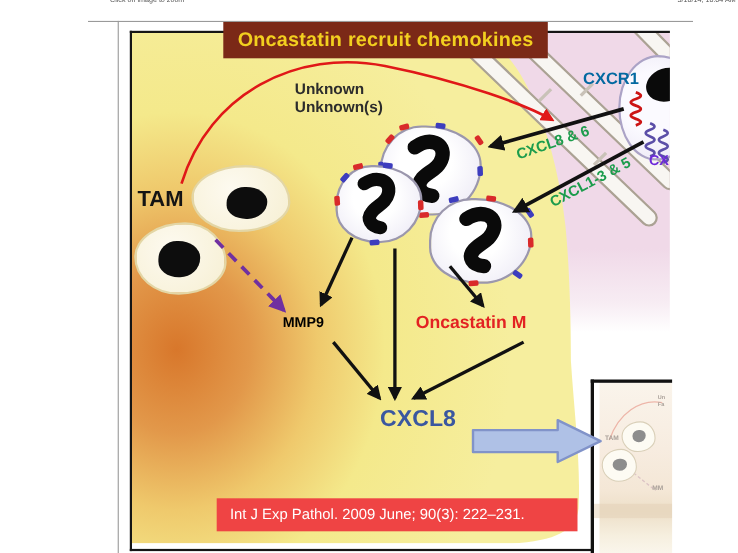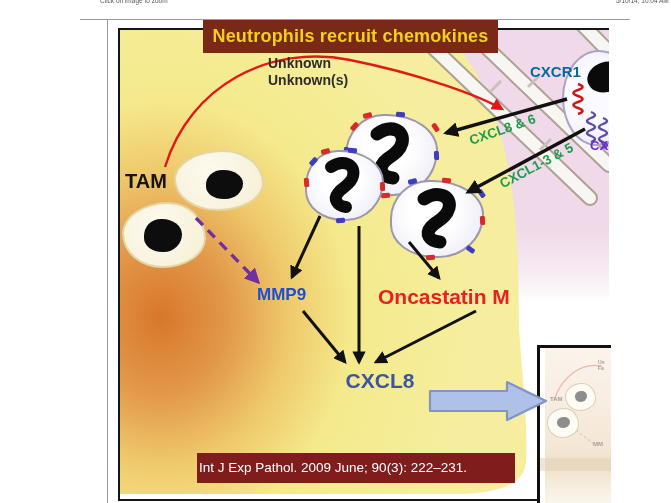--- a/index.html
+++ b/index.html
@@ -18,32 +18,32 @@
   #pink{left:268px;top:0;width:221px;height:272px;
         background:linear-gradient(180deg,#F0D9E8 72%,#F7ECF3 90%,#ffffff 100%);}
   svg{display:block;}
   .layer{position:absolute;left:0;top:0;pointer-events:none;}
   
   #banner{left:203px;top:20px;width:295px;height:33px;background:#7B2917;
           color:#F2CF1F;font-weight:bold;font-size:18px;line-height:33px;
           text-align:center;z-index:6;letter-spacing:.2px;}
   
   .sl{position:absolute;font-weight:bold;white-space:nowrap;}
-  #unknown{left:148px;top:25px;font-size:14px;color:#2c2c2c;line-height:17px;}
+  #unknown{left:148px;top:42px;font-size:14px;color:#2c2c2c;line-height:17px;}
   #tam-label{left:5px;top:140px;font-size:20px;color:#141414;}
   #cxcr1{left:410px;top:33px;font-size:15px;color:#0369a1;}
   #cx2{left:470px;top:108px;font-size:13px;color:#6d28d9;}
   #ck-up{left:348px;top:92px;font-size:13.5px;color:#1C9C4C;transform:rotate(-19deg);}
   #ck-low{left:376px;top:128px;font-size:13.5px;color:#1C9C4C;transform:rotate(-28deg);}
-  #mmp9{left:137px;top:255px;font-size:17px;color:#1d4ed8;}
-  #onc{left:258px;top:255px;font-size:21px;color:#E32222;}
+  #mmp9{left:137px;top:255px;font-size:13px;color:#000000;}
+  #onc{left:258px;top:255px;font-size:16px;color:#E32222;}
   #vegf{left:160px;top:337px;width:200px;text-align:center;font-size:21px;
         color:#3A57A0;line-height:27px;}
-  #cite{left:77px;top:423px;width:316px;height:30px;background:#7f1d1d;
-        color:#fff;font-size:13.5px;line-height:30px;padding-left:2px;
+  #cite{left:77px;top:423px;width:316px;height:30px;background:#ef4444;
+        color:#fff;font-size:13.5px;line-height:30px;padding-left:12px;
         font-weight:normal;white-space:nowrap;}
   
   .tam-cell{position:absolute;background:radial-gradient(circle at 40% 35%,#fdfaf0,#f6efd2);
             border:2px solid #e3d6a5;border-radius:55% 45% 52% 48%/48% 55% 45% 52%;}
   .tam-nuc{position:absolute;background:#0d0d0d;border-radius:46% 54% 50% 50%/52% 48% 56% 44%;}
   .neut{position:absolute;background:radial-gradient(circle at 45% 40%,#ffffff 35%,#e8e5f3);
         border:2px solid #9b97ad;border-radius:43% 57% 50% 50%/52% 46% 58% 44%;}
   .nd{position:absolute;width:9px;height:5px;border-radius:1.5px;}
   .nd.red{background:#D92A2A;} .nd.blue{background:#3D3DBE;}
   .d1{top:-3px;left:18%;transform:rotate(-14deg);}
@@ -197,21 +197,21 @@
   <div class="sl" id="ck-low">CXCL1-3 &amp; 5</div>
   <div class="sl" id="mmp9">MMP9</div>
   <div class="sl" id="onc">Oncastatin M</div>
   <div class="sl" id="vegf">
     <div>CXCL8</div>
   </div>
   <div class="sl" id="cite">Int J Exp Pathol. 2009 June; 90(3): 222–231.</div>
  </div>
 </div>
 
-<div class="abs" id="banner">Neutrophils recruit chemokines</div>
+<div class="abs" id="banner">Oncastatin recruit chemokines</div>
 
 <div class="abs" id="inset">
   <div style="position:absolute;left:0;top:0;width:5px;height:100%;background:#fff;"></div>
   <svg class="layer" width="71" height="158" viewBox="0 0 71 158" style="opacity:.45;">
     <path d="M14 52 C22 28 42 14 62 18" fill="none" stroke="#E07060" stroke-width="1.2"></path>
     <line x1="36" y1="82" x2="56" y2="98" stroke="#C09AB0" stroke-width="1.2" stroke-dasharray="3 2"></line>
   </svg>
   <div class="ins" style="left:58px;top:11px;font-size:5px;line-height:6px;">
     <div>Un</div>
     <div>Fa</div>

